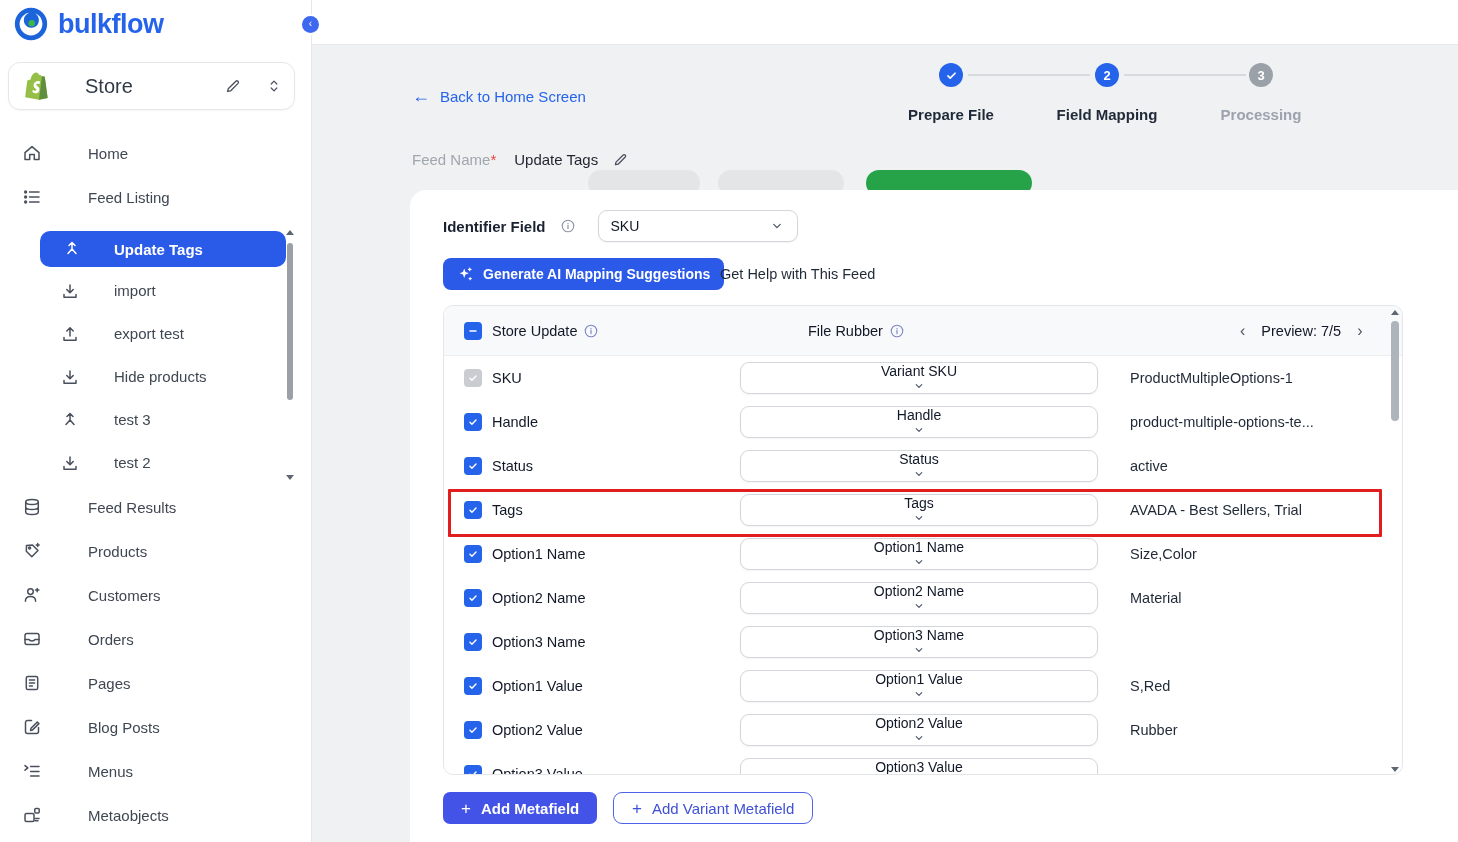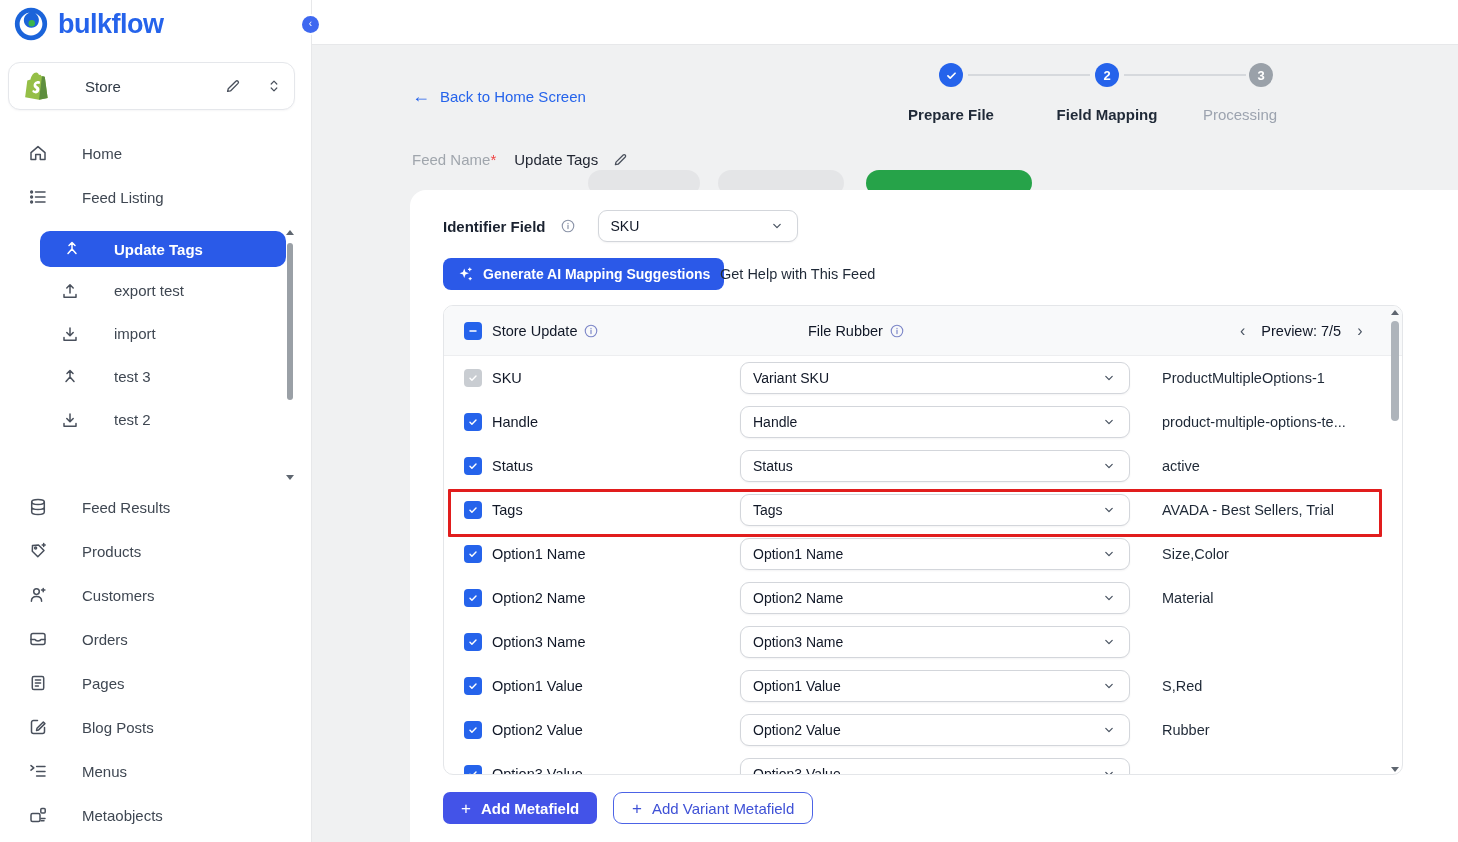--- a/index.html
+++ b/index.html
@@ -7,23 +7,23 @@
     font-family:"Liberation Sans","DejaVu Sans",sans-serif; color:#1f2937; }
 
   
   #sidebar { position:absolute; left:0; top:0; width:312px; height:842px; background:#fff;
     border-right:1px solid #e7e8ea; z-index:5; }
   #logo { position:absolute; left:12px; top:5px; display:flex; align-items:center; gap:8px; }
   #logo .brand-text { font-size:27px; font-weight:800; color:#2563eb; letter-spacing:-0.5px; }
   #store-card { position:absolute; left:8px; top:62px; width:287px; height:48px;
     border:1px solid #e5e7eb; border-radius:12px; background:#fff; display:flex; align-items:center;
     padding:0 12px; gap:14px; box-shadow:0 1px 2px rgba(16,24,40,.04); }
-  #store-card .store-label { flex:1; font-size:15px; color:#303a46; margin-left:14px; }
+  #store-card .store-label { flex:1; font-size:20px; color:#303a46; margin-left:14px; }
   .nav { position:absolute; left:0; width:312px; }
-  .nav-item { display:flex; align-items:center; height:44px; padding-left:28px; gap:34px;
+  .nav-item { display:flex; align-items:center; height:44px; padding-left:22px; gap:46px;
     font-size:15px; color:#3f4752; cursor:pointer; }
   .nav-item .ic { width:20px; height:20px; flex:0 0 20px; }
   .sub-item { display:flex; align-items:center; height:43px; padding-left:60px; gap:34px;
     font-size:15px; color:#3f4752; cursor:pointer; }
   .sub-item .ic { width:20px; height:20px; flex:0 0 20px; }
   .sub-item.active { background:#2a5ae8; color:#fff; border-radius:10px; margin:0 26px 2px 40px;
     height:36px; padding-left:22px; gap:32px; font-weight:700; }
   .sub-item.active .ic path, .sub-item.active .ic circle { stroke:#fff; }
   svg.line-ic path, svg.line-ic circle, svg.line-ic rect, svg.line-ic ellipse
     { stroke:#49505c; stroke-width:1.5; fill:none; stroke-linecap:round; stroke-linejoin:round; }
@@ -86,21 +86,21 @@
   #thead { position:absolute; left:0; top:0; right:0; height:50px; background:#f8f9fa; border-bottom:1px solid #edeef0;
     display:flex; align-items:center; font-size:14.5px; color:#111827; }
   .col-check { width:48px; padding-left:20px; }
   .col-store { width:248px; display:flex; align-items:center; font-weight:500; }
   .col-file  { width:416px; display:flex; align-items:center; font-weight:500; }
   #preview-nav { display:flex; align-items:center; gap:16px; margin-left:16px; color:#111827; }
   #preview-nav .pnav { color:#4b5563; font-size:16px; cursor:pointer; }
   #rows { position:absolute; left:0; top:50px; width:944px; }
   .mrow { position:relative; display:flex; align-items:center; height:44px; font-size:14.5px; }
   .mrow .store-lbl { width:248px; color:#111827; }
-  .mrow .row-select { width:390px; margin-right:32px; }
+  .mrow .row-select { width:358px; margin-right:32px;flex-direction:column; }
   .mrow .preview { flex:1; color:#1f2937; white-space:nowrap; overflow:hidden; }
   .mrow.highlighted::after { content:""; position:absolute; left:4px; right:6px; top:1px; bottom:-5px;
     border:3px solid #e11d1d; pointer-events:none; border-radius:1px; }
   .checkbox { width:18px; height:18px; border-radius:4px; display:flex; align-items:center; justify-content:center; cursor:pointer; }
   .checkbox.checked { background:#2563eb; }
   .checkbox.disabled { background:#c9cdd2; cursor:default; }
   .checkbox svg { width:12px; height:12px; }
   .checkbox svg path { stroke:#fff; stroke-width:2.4; fill:none; stroke-linecap:round; stroke-linejoin:round; }
   .chev-ic { width:16px; height:16px; }
   .chev-ic path { stroke:#4b5563; stroke-width:1.6; fill:none; stroke-linecap:round; stroke-linejoin:round; }
@@ -165,29 +165,35 @@
     </div>
   <div id="submenu" class="nav" style="top:231px">
       <div class="sub-item active">
         <svg class="line-ic ic" viewBox="0 0 20 20">
           <path d="M10 3.5 L7 6.5 M10 3.5 L13 6.5 M10 3.5 V10 M10 10 L6 14.5 M10 10 L14 14.5"></path>
         </svg>
         <span>Update Tags</span>
       </div>
       <div class="sub-item">
         <svg class="line-ic ic" viewBox="0 0 20 20">
+          <path d="M4 13.5 V16.2 H16 V13.5 M10 4 V11.6 M6.8 8.5 L10 11.8 L13.2 8.5"></path>
+        </svg>
+        <span>import</span>
+      </div>
+      <div class="sub-item">
+        <svg class="line-ic ic" viewBox="0 0 20 20">
           <path d="M4 13.5 V16.2 H16 V13.5 M10 12 V4 M6.8 7 L10 3.8 L13.2 7"></path>
         </svg>
         <span>export test</span>
       </div>
       <div class="sub-item">
         <svg class="line-ic ic" viewBox="0 0 20 20">
           <path d="M4 13.5 V16.2 H16 V13.5 M10 4 V11.6 M6.8 8.5 L10 11.8 L13.2 8.5"></path>
         </svg>
-        <span>import</span>
+        <span>Hide products</span>
       </div>
       <div class="sub-item">
         <svg class="line-ic ic" viewBox="0 0 20 20">
           <path d="M10 3.5 L7 6.5 M10 3.5 L13 6.5 M10 3.5 V10 M10 10 L6 14.5 M10 10 L14 14.5"></path>
         </svg>
         <span>test 3</span>
       </div>
       <div class="sub-item">
         <svg class="line-ic ic" viewBox="0 0 20 20">
           <path d="M4 13.5 V16.2 H16 V13.5 M10 4 V11.6 M6.8 8.5 L10 11.8 L13.2 8.5"></path>
@@ -272,21 +278,21 @@
     <div class="step-line" style="left: 264px; width: 122px;"></div>
     <div class="step-circle done" style="left: 79px;">
       <svg width="13" height="13" viewBox="0 0 20 20">
         <path d="M4.5 10.5 l3.5 3.5 L15.5 6.5" stroke="#fff" stroke-width="2.6" fill="none" stroke-linecap="round" stroke-linejoin="round"></path>
       </svg>
     </div>
     <div class="step-label done" style="left: 91px;">Prepare File</div>
     <div class="step-circle active" style="left: 235px;">2</div>
     <div class="step-label active" style="left: 247px;">Field Mapping</div>
     <div class="step-circle pending" style="left: 389px;">3</div>
-    <div class="step-label pending" style="left: 380px;">Processing</div>
+    <div class="step-label pending" style="left: 401px; font-weight: bold;">Processing</div>
   </div>
 
 <div id="back-link">
   <span class="arrow">←</span>
   <span>Back to Home Screen</span>
 </div>
 
 <div id="feedname-row">
   <span class="lbl">Feed Name</span>
   <span class="req">*</span>

